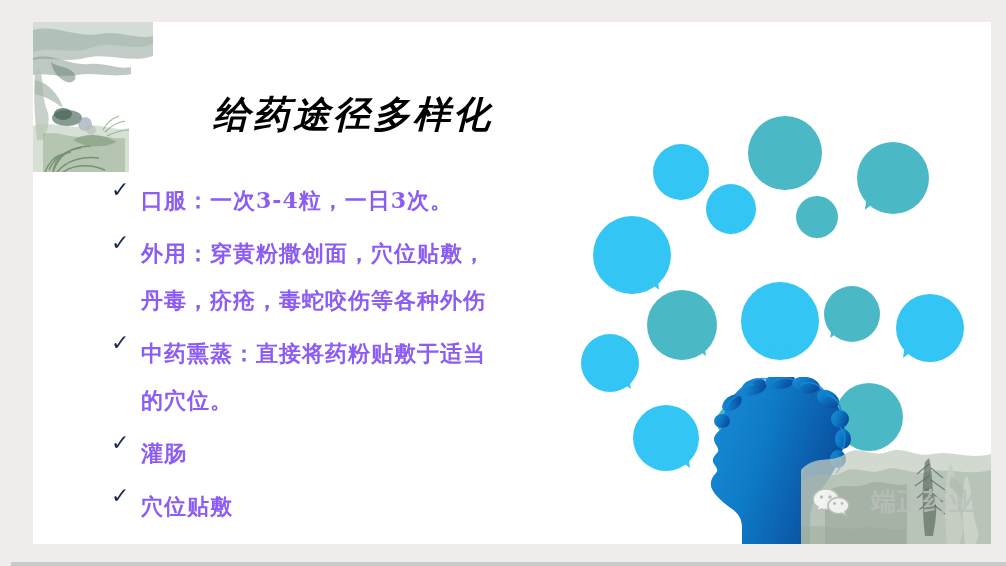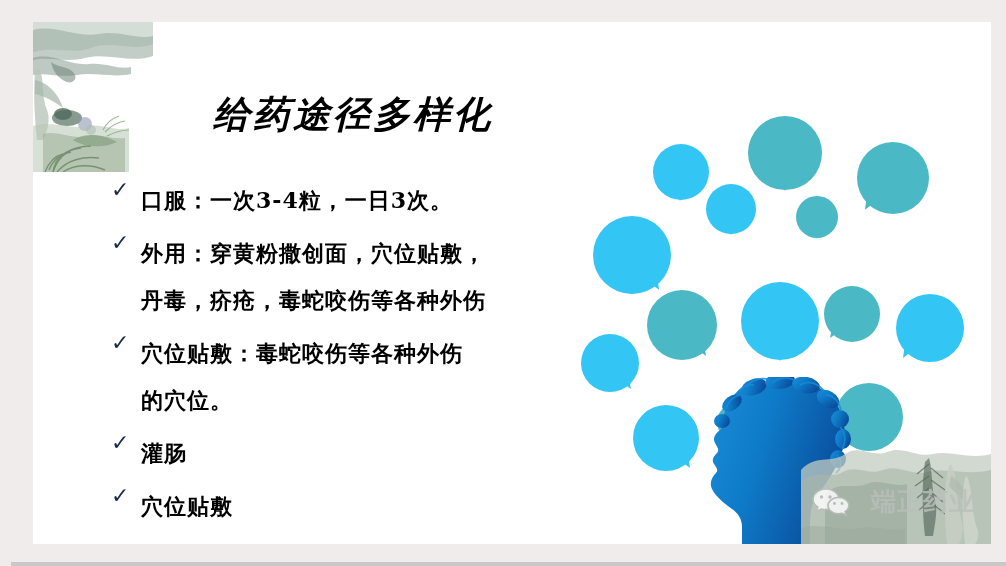--- a/index.html
+++ b/index.html
@@ -38,21 +38,21 @@
   .bullet-row{position:relative;display:flex;align-items:flex-start;}
   .tick{
     width:30px;flex:0 0 30px;
     font-size:22px;line-height:1.0;color:#1B2B4B;
     font-family:"DejaVu Sans","Liberation Sans",sans-serif;
     padding-top:2px;
   }
   .btext{
     flex:1 1 auto;
     font-family:"DejaVu Serif","Liberation Serif",serif;
-    font-size:22px;font-weight:bold;color:#000000;
+    font-size:22px;font-weight:bold;color:#8b5cf6;
     line-height:47px;letter-spacing:1px;
     white-space:pre-line;
   }
   .gap-a{height:6px;}
 
   
   .cluster{position:absolute;left:518px;top:76px;width:440px;height:330px;}
   .bubble{position:absolute;border-radius:50%;}
   .bubble .tail{
     position:absolute;width:0;height:0;
@@ -128,21 +128,21 @@
 
       <div class="bullet-row">
         <span class="tick">✓</span>
         <span class="btext">外用：穿黄粉撒创面，穴位贴敷，
 丹毒，疥疮，毒蛇咬伤等各种外伤</span>
       </div>
       <div class="gap-a"></div>
 
       <div class="bullet-row">
         <span class="tick">✓</span>
-        <span class="btext">穴位贴敷：毒蛇咬伤等各种外伤
+        <span class="btext">中药熏蒸：直接将药粉贴敷于适当
 的穴位。</span>
       </div>
       <div class="gap-a"></div>
 
       <div class="bullet-row">
         <span class="tick">✓</span>
         <span class="btext">灌肠</span>
       </div>
       <div class="gap-a"></div>
 

